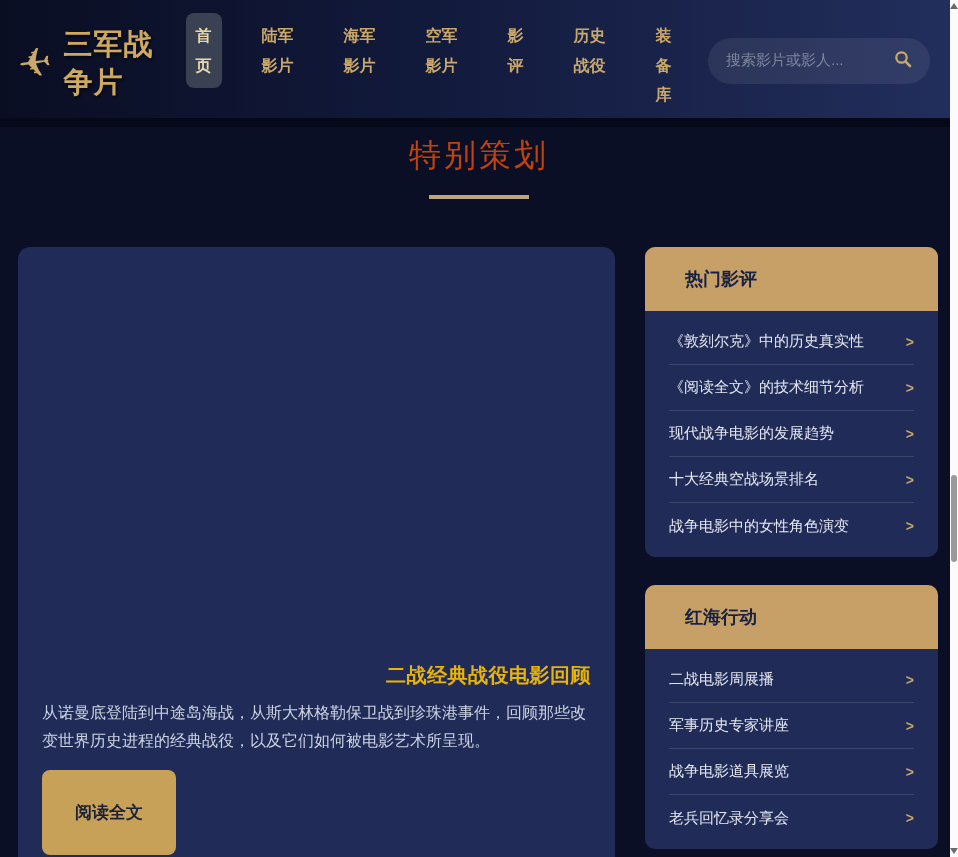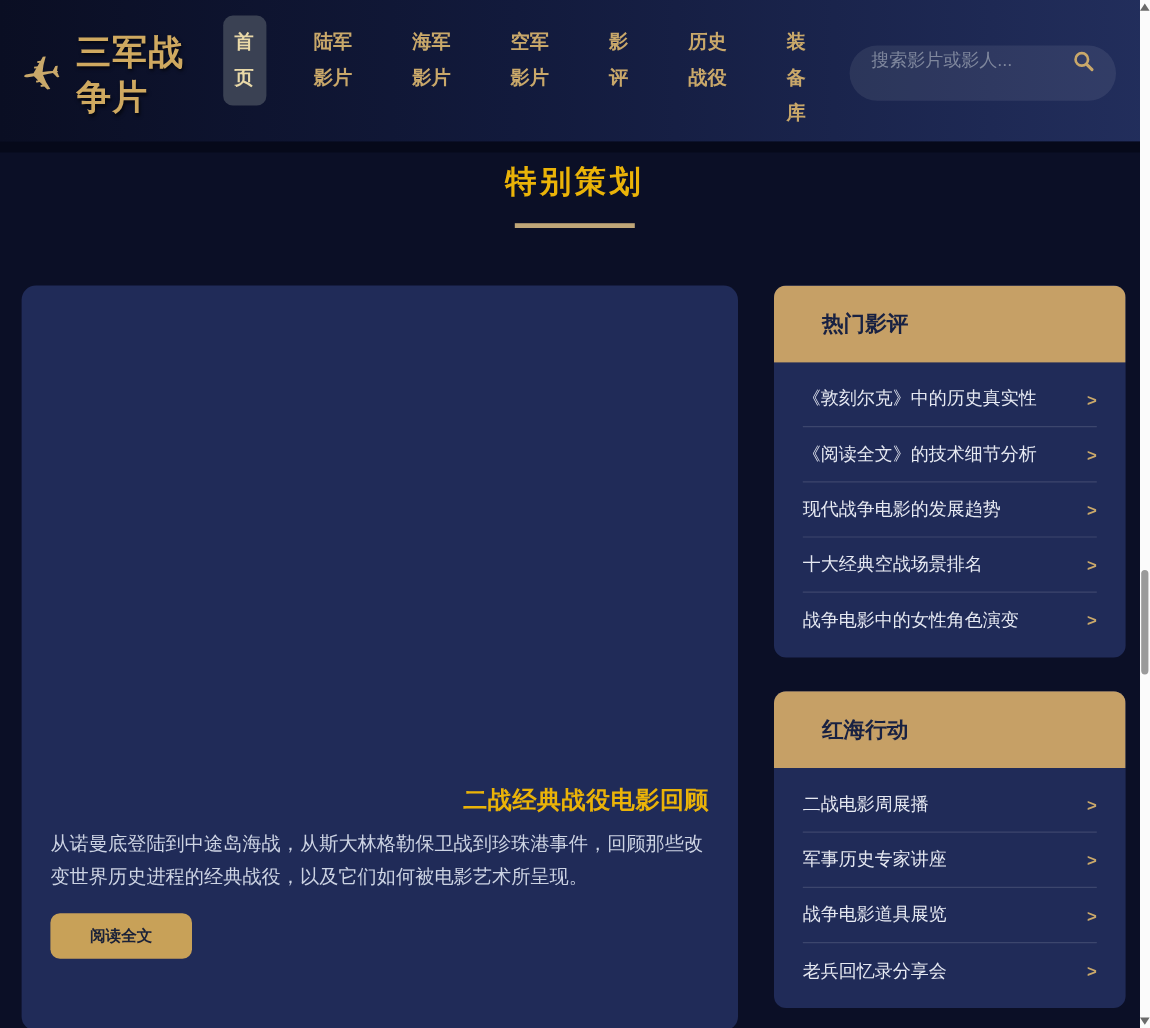--- a/index.html
+++ b/index.html
@@ -33,56 +33,56 @@
     white-space:pre-line; text-align:center; padding:8px 10px;
     border-radius:8px; min-width:34px; cursor:pointer;
   }
   .nav-item.active { background:#3a4153; color:#e9d9a8; }
 
   .search {
     margin-left:auto; align-self:flex-start; margin-top:38px;
     width:222px; height:46px;
     background:rgba(255,255,255,0.08);
     border-radius:23px;
-    display:flex; align-items:flex-start; padding:4px 18px;
+    display:flex; align-items:flex-end; padding:16px 18px;
   }
   .search input {
     background:transparent; border:none; outline:none;
     color:#cfd4e2; font-size:15px; flex:1; min-width:0;
     font-family:inherit;
   }
   .search input::placeholder { color:#7f879d; }
   .search-icon { flex:0 0 auto; display:flex; }
 
   .navbar-shadow { height:9px; background:#06091a; }
 
   
   .section-title {
     margin-top:7px; text-align:center;
-    color:#eab308; font-size:26px; font-weight:bold; letter-spacing:3px;
+    color:#c2410c; font-size:32px; font-weight:normal; letter-spacing:3px;
   }
   .title-underline { width:100px; height:4px; background:#bfa678; margin:17px auto 0; }
 
   
   .content {
     display:grid; grid-template-columns:1fr 293px; gap:30px;
     padding:48px 20px 0 18px; align-items:start;
   }
   .feature-card {
     background:#202b58; border-radius:12px;
     padding:415px 24px 55px 24px;
     min-height:621px;
   }
   .feature-title { color:#eab308; font-size:20px; font-weight:bold; letter-spacing:.5px;text-align:right; }
   .feature-desc { color:#ccd3e3; font-size:16px; line-height:1.72; margin-top:10px; }
   .read-btn {
     margin-top:16px; display:inline-block;
     background:#c8a158; color:#1a2138;
-    font-size:13px; font-weight:bold; font-family:inherit;
-    border:none; border-radius:8px; padding:10px 33px; cursor:pointer;
+    font-size:17px; font-weight:bold; font-family:inherit;
+    border:none; border-radius:8px; padding:31px 33px; cursor:pointer;
   }
 
   
   .side-card { background:#202b58; border-radius:10px; overflow:hidden; }
   .side-card + .side-card { margin-top:28px; }
   .side-header { background:#c6a066; color:#182142; font-size:18px; font-weight:bold; padding:20px 40px; }
   .side-list { padding:8px 0; list-style:none;text-align:center; }
   .side-item {
     display:flex; justify-content:space-between; align-items:center;
     margin:0 24px; height:46px;

